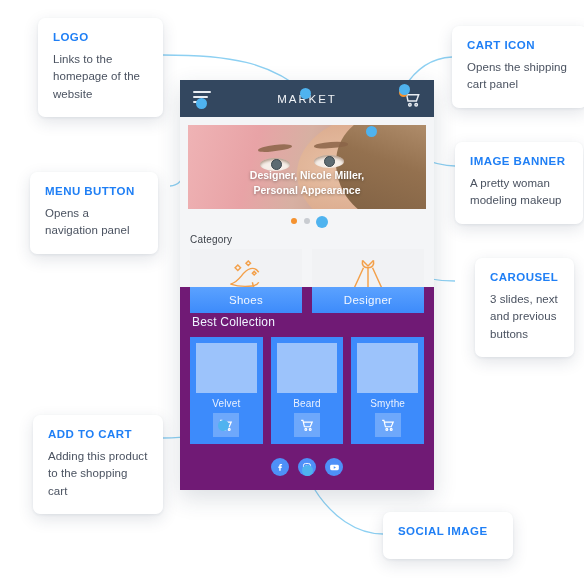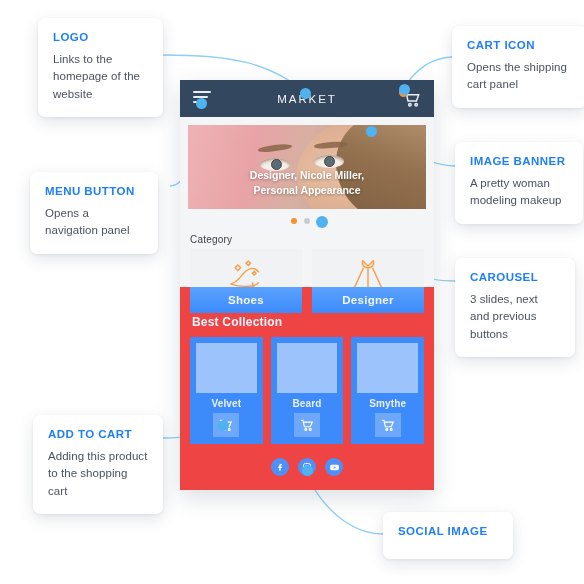--- a/index.html
+++ b/index.html
@@ -35,21 +35,21 @@
     color: #4a5260;
     font-size: 11.5px;
     line-height: 1.52;
     letter-spacing: 0.05px;
   }
 
   #card-logo      { left: 38px;  top: 18px;  width: 125px; }
   #card-cart      { left: 452px; top: 26px;  width: 135px; }
   #card-menu      { left: 30px;  top: 172px; width: 128px; }
   #card-banner    { left: 455px; top: 142px; width: 128px; }
-  #card-carousel  { left: 455px; top: 258px; width: 120px; }
+  #card-carousel  { left: 475px; top: 258px; width: 99px; }
   #card-addcart   { left: 33px;  top: 415px; width: 130px; }
   #card-social    { left: 383px; top: 512px; width: 130px; }
 
   
   #phone {
     position: absolute;
     left: 180px; top: 80px;
     width: 254px; height: 410px;
     background: #f4f5f7;
     box-shadow: 0 8px 22px rgba(40,55,80,0.16);
@@ -117,21 +117,21 @@
   
   #category-sec { background: #f4f5f7; padding: 4px 10px 0 10px; }
   #category-title { font-size: 10px; color: #3a3f47; margin-bottom: 4px; letter-spacing: .2px; }
   #cat-cards { display: flex; gap: 10px; }
   .cat-card { flex: 1; height: 52px; background: #f1f2f4; display: flex; align-items: center; justify-content: center; }
   .cat-icon { width: 44px; height: 40px; }
 
   
   #blue {
     position: relative; margin-top: -14px;
-    background: #ef4444; padding: 28px 10px 0 10px; min-height: 184px; font-weight: bold;
+    background: #701a75; padding: 28px 10px 0 10px; min-height: 184px;
   }
   #cat-labels { position: absolute; left: 10px; right: 10px; top: 0; display: flex; gap: 10px; }
   .cat-label {
     flex: 1; height: 26px;
     background: linear-gradient(180deg,#5ba2ff 0%, #3d8bfb 100%);
     display: flex; align-items: center; justify-content: center;
     color: #f2f7ff; font-size: 11.5px; letter-spacing: .3px;
   }
   #best-title { color: #eef4ff; font-size: 12px; margin: 0 0 8px 2px; letter-spacing: .2px; }
   #products { display: flex; gap: 8px; }

